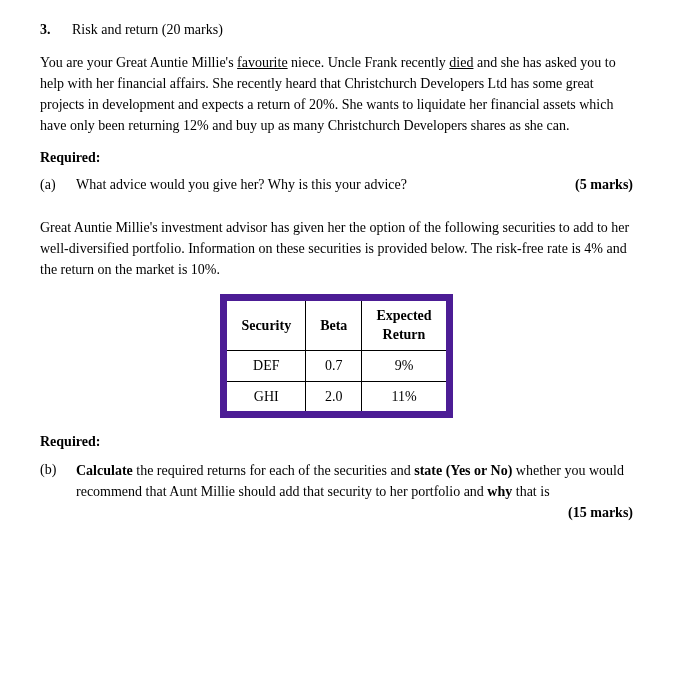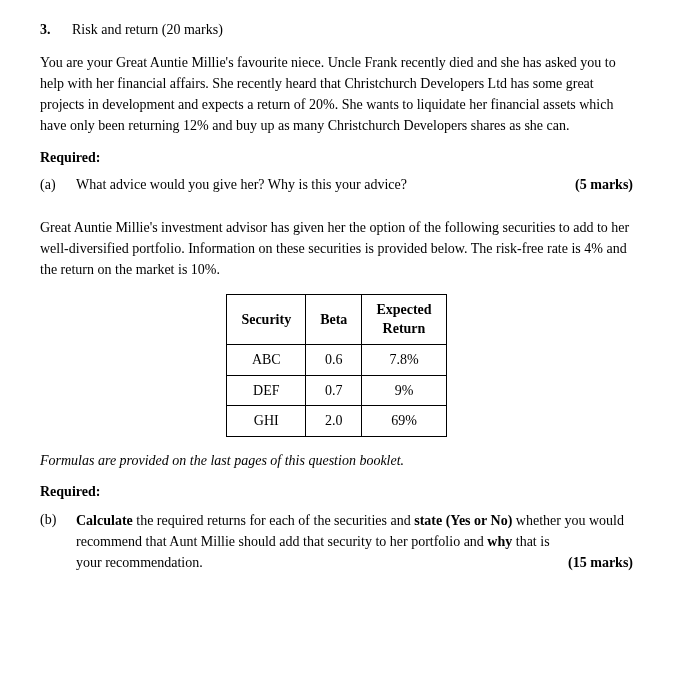--- a/index.html
+++ b/index.html
@@ -71,41 +71,42 @@
 
     .table-container {
       display: flex;
       justify-content: center;
       margin: 14px 0;
       position: relative;
     }
 
     .data-table {
       border-collapse: collapse;
-      border: 1px solid #4c1d95;
+      border: 7px solid #4c1d95;
     }
 
     .data-table th,
     .data-table td {
       border: 1px solid #000;
       padding: 5px 14px;
       text-align: center;
     }
 
     .data-table th {
       font-weight: bold;
       background: #fff;
     }
 
     .italic-note {
       font-style: italic;
       margin-bottom: 12px;
     }
 
     .underline {
+      text-decoration: underline;
     }
 
     .part-b-row {
       display: flex;
       align-items: flex-start;
       margin-bottom: 4px;
     }
 
     .part-b-label {
       min-width: 36px;
@@ -149,49 +150,42 @@
   <div class="table-container">
     <table class="data-table">
       <thead>
         <tr>
           <th>Security</th>
           <th>Beta</th>
           <th>Expected<br>Return</th>
         </tr>
       </thead>
       <tbody id="table-body">
-      <tr>
-            <td>ABC</td>
-            <td>0.6</td>
-            <td>7.8%</td>
-          </tr>
           <tr>
             <td>DEF</td>
             <td>0.7</td>
             <td>9%</td>
           </tr>
           <tr>
             <td>GHI</td>
             <td>2.0</td>
-            <td>69%</td>
+            <td>11%</td>
           </tr>
         </tbody>
     </table>
   </div>
 
-  <div class="italic-note">Formulas are provided on the last pages of this question booklet.</div>
 
   <div class="required-label">Required:</div>
 
   <div class="part-b-row">
     <span class="part-b-label">(b)</span>
     <div class="part-b-content">
       <p>
         <strong>Calculate</strong><span> the required returns for each of the securities and </span><strong>state (Yes or No)</strong><span> whether you would recommend that Aunt Millie should add that security to her portfolio and </span><strong>why</strong><span> that is</span>
       </p>
       <p>
-        <span>your recommendation.</span>
         <span class="marks" style="float:right;">(15 marks)</span>
       </p>
     </div>
   </div>
 
 </div>
 
 </body></html>

